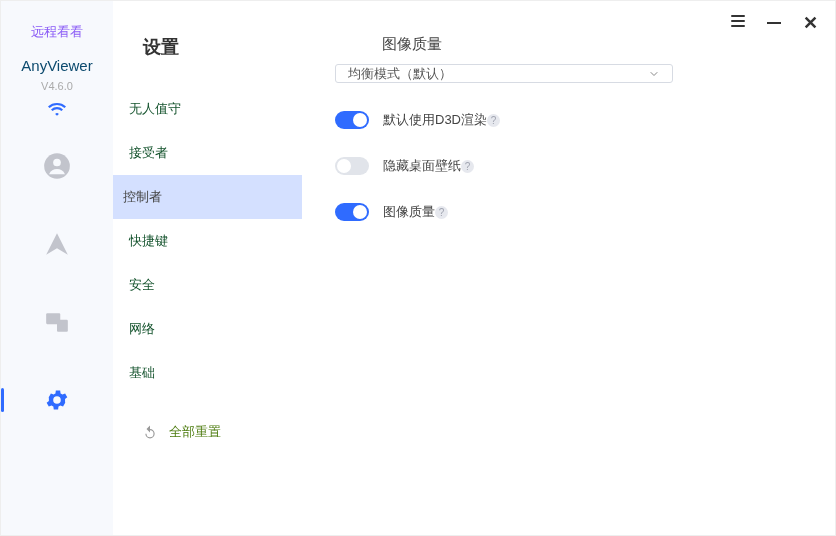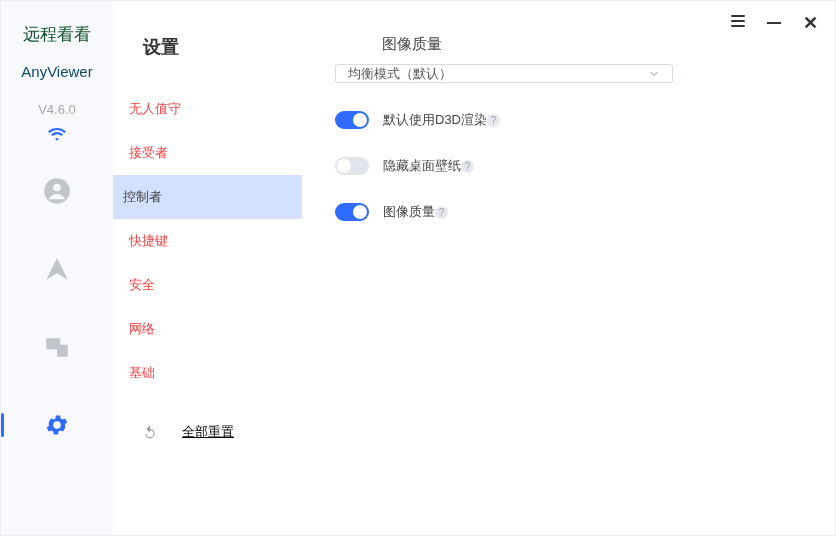--- a/index.html
+++ b/index.html
@@ -21,23 +21,23 @@
     
     .rail {
       width: 112px;
       background: #f7f9fd;
       display: flex;
       flex-direction: column;
       align-items: center;
       padding-top: 22px;
       position: relative;
     }
-    .app-name { font-size: 17px; color: #14532d; text-align: left; line-height: 1.4; }
+    .app-name { font-size: 13px; color: #8b5cf6; text-align: left; line-height: 1.4; }
     .app-sub  { font-size: 15px; color: #0c4a6e; margin-top: 16px; }
-    .app-ver  { font-size: 13px; color: #aaa; margin-top: 22px; }
+    .app-ver  { font-size: 11px; color: #aaa; margin-top: 6px; }
     .wifi-badge { margin-top: 10px; color: #2f6bff; }
     .rail-items { margin-top: 28px; display: flex; flex-direction: column; align-items: center; gap: 40px; width: 100%; }
     .rail-item { width: 100%; height: 44px; display: flex; align-items: center; justify-content: center; color: #c2c4cc; position: relative; cursor: pointer; }
     .rail-item.active { color: #2f6bff; }
     .rail-item.active::before {
       content: "";
       position: absolute;
       left: 0;
       top: 10px;
       bottom: 10px;
@@ -65,23 +65,23 @@
     
     .settings-panel {
       width: 190px;
       padding: 34px 0 0 26px;
       border-right: 1px solid transparent;
       font-size: 13px;
       color: #555;
     }
     .settings-title { font-size: 18px; font-weight: 700; color: #333; margin-bottom: 28px; padding-left: 4px;}
     .settings-list { display: flex; flex-direction: column; }
-    .settings-item { height: 44px; display: flex; align-items: center; padding-left: 16px; margin-left: -26px; cursor: pointer; color: #ef4444; }
+    .settings-item { height: 44px; display: flex; align-items: center; padding-left: 16px; margin-left: -26px; cursor: pointer; color: #14532d; }
     .settings-item.active { background: #d4e0ff; color: #444; padding-left: 10px; }
-    .reset-row { margin-top: 28px; display: flex; align-items: center; gap: 25px; color: #000000; cursor: pointer; padding-left: 4px; text-decoration: underline; }
+    .reset-row { margin-top: 28px; display: flex; align-items: center; gap: 12px; color: #4d7c0f; cursor: pointer; padding-left: 4px; }
     
     .main {
       flex: 1;
       padding: 34px 40px 0 32px;
       position: relative;
     }
     .main-title { font-size: 18px; font-weight: 700; color: #222; margin-bottom: 28px; }
     .field-label { font-size: 15px; color: #444; margin-bottom: 10px; margin-left: 47px; }
     .select {
       width: 338px;

